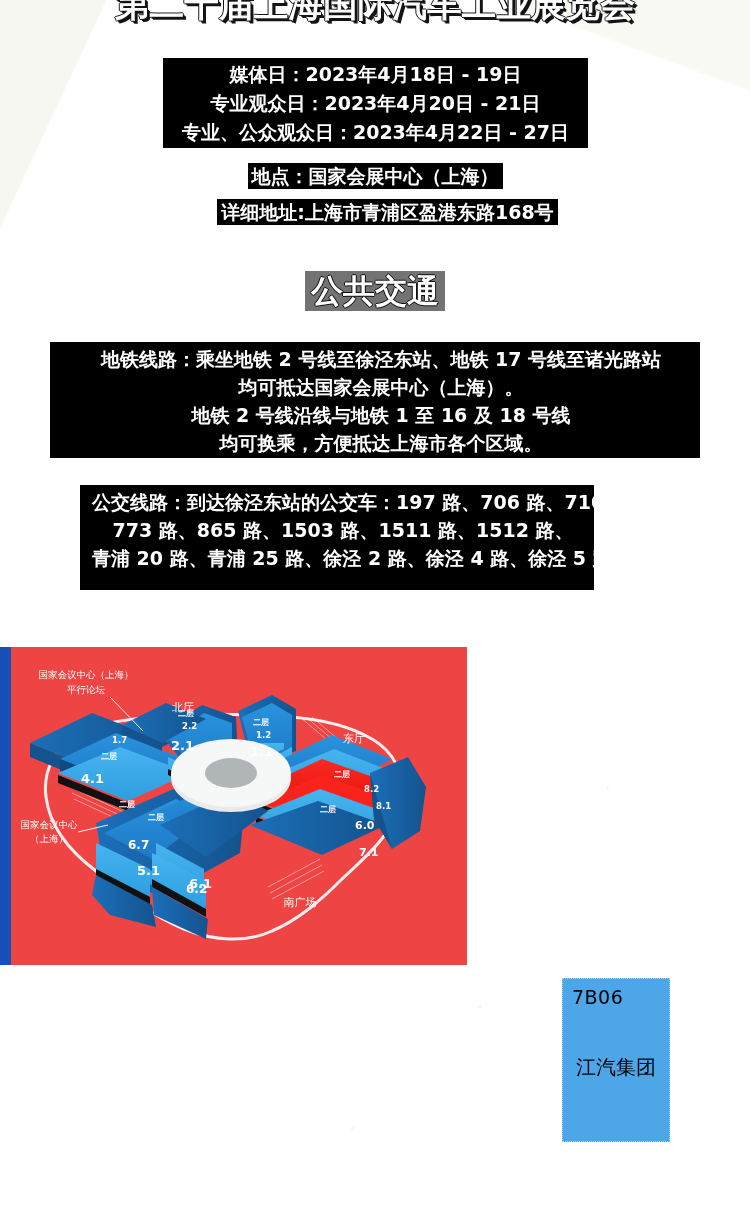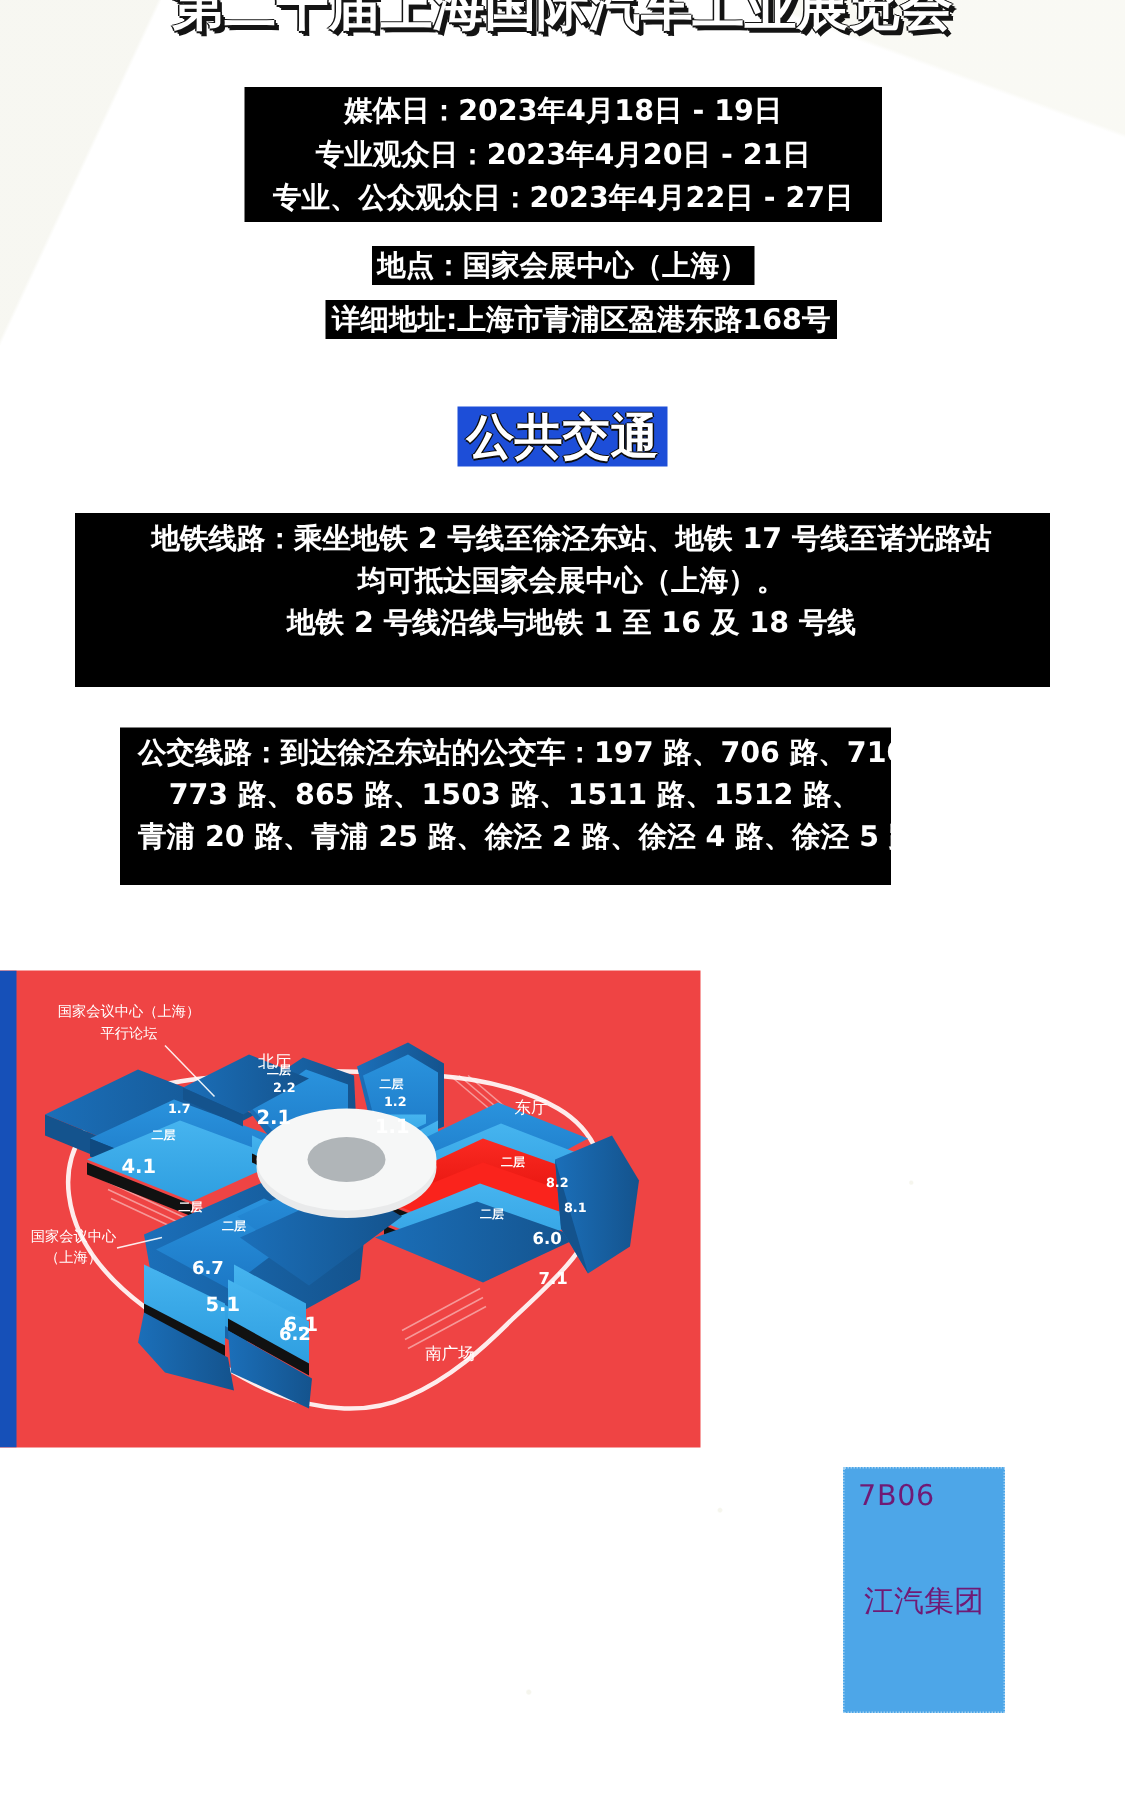--- a/index.html
+++ b/index.html
@@ -89,21 +89,21 @@
     position: absolute;
     left: 0; right: 0;
     top: 270px;
     text-align: center;
     font-size: 32px;
     font-weight: bold;
     color: #ffffff;
     white-space: nowrap;
   }
   .section-heading .hl {
-    background: #1d4ed8;
+    background: #737373;
     padding: 1px 6px;
     text-shadow:
        1px 0 0 #0d0d0d, -1px 0 0 #0d0d0d,
        0 1px 0 #0d0d0d, 0 -1px 0 #0d0d0d;
     text-align: right;
   }
 
   
   .transit-block {
     position: absolute;
@@ -168,21 +168,21 @@
   .hall-num.small { font-size: 8.5px; }
   .hall-num.big { font-size: 13px; }
 
   
   #booth-card {
     position: absolute;
     left: 562px; top: 978px;
     width: 108px; height: 164px;
     background: #4da6e8;
     border: 1px dotted #9fd0f2;
-    color: #701a75;
+    color: #000000;
   }
   #booth-code {
     position: absolute;
     left: 9px; top: 7px;
     font-size: 19px;
     font-weight: normal;
     letter-spacing: 0.5px;
   }
   #booth-name {
     position: absolute;
@@ -215,20 +215,21 @@
   </div>
 
   <div class="section-heading">
     <span class="hl">公共交通</span>
   </div>
 
   <div class="transit-block" id="metro-block">
     <div class="transit-line">地铁线路：乘坐地铁 2 号线至徐泾东站、地铁 17 号线至诸光路站</div>
     <div class="transit-line">均可抵达国家会展中心（上海）。</div>
     <div class="transit-line">地铁 2 号线沿线与地铁 1 至 16 及 18 号线</div>
+    <div class="transit-line">均可换乘，方便抵达上海市各个区域。</div>
   </div>
 
   <div class="transit-block" id="bus-block">
     <div class="transit-line">公交线路：到达徐泾东站的公交车：197 路、706 路、710 路、</div>
     <div class="transit-line">773 路、865 路、1503 路、1511 路、1512 路、</div>
     <div class="transit-line">青浦 20 路、青浦 25 路、徐泾 2 路、徐泾 4 路、徐泾 5 路</div>
   </div>
 
   <div id="venue-map">
     <div id="map-left-bar"></div>

